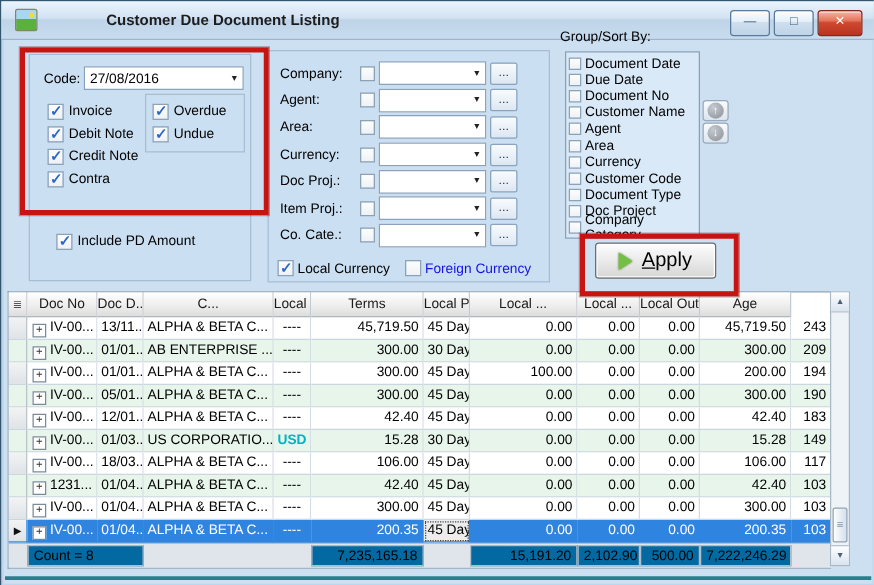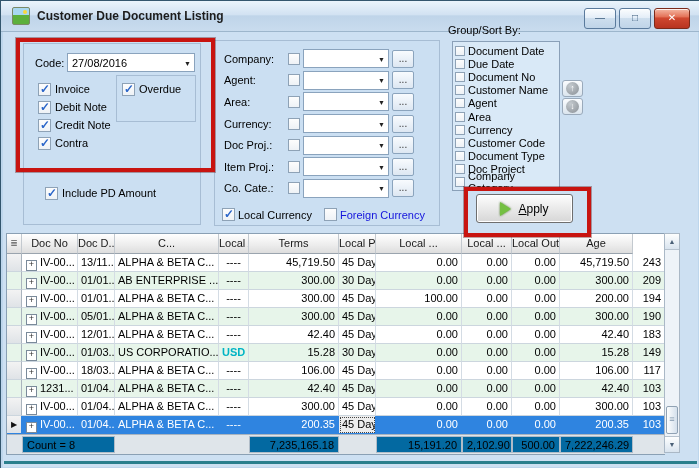--- a/index.html
+++ b/index.html
@@ -2,21 +2,21 @@
 <html style="--annotation-red: #c81410; --selected-row-blue: #2f84e0; --alt-row-green: #e7f5ea; --usd-text-cyan: #00b4c4; --foreign-currency-blue: #1414dc;"><head>
 <meta charset="utf-8">
 <style>
   html,body{margin:0;padding:0;background:#e8e8e8;}
   .window{position:relative;width:699px;height:468px;font-family:"Liberation Sans",sans-serif;
     font-size:11px;color:#000;background:#cde0f2;border:1px solid #33566e;
     box-shadow:inset 0 0 0 2px #bdd6ec; overflow:hidden;}
   
   .titlebar{position:absolute;left:0;top:0;right:0;height:30px;
     background:linear-gradient(#eaf4fc,#d2e2f2 45%,#bfd4e9 50%,#c9dcee);
-    border-bottom:1px solid #9db6cc;display:flex;align-items:center;}
+    border-bottom:1px solid #9db6cc;display:flex;align-items:center;gap:48px;}
   .app-icon{width:16px;height:16px;margin:0 7px 0 11px;border:1px solid #7a8a66;border-radius:2px;
     background:linear-gradient(#a8d8f0 0 45%,#5cb03c 45% 100%);position:relative;}
   .app-icon::after{content:"";position:absolute;right:2px;top:2px;width:4px;height:4px;border-radius:50%;background:#f8d83a;}
   .title-text{font-weight:bold;font-size:12px;color:#1c1c1c;}
   .winbtns{position:absolute;right:10px;top:7px;display:flex;gap:3px;}
   .wb{width:30px;height:19px;border:1px solid #5a7a9c;border-radius:3px;text-align:center;
     line-height:17px;font-size:10px;color:#3a5a7a;
     background:linear-gradient(#fbfdfe,#e4eef8 45%,#cfdfee 46%,#bfd4e8);
     box-shadow:inset 0 1px 0 rgba(255,255,255,.8);}
   .wb.close{width:34px;color:#fff;border-color:#7c2a1a;
@@ -64,21 +64,21 @@
     background:linear-gradient(#fafcfe,#dbe5ee);display:flex;align-items:center;justify-content:center;padding:0;}
   #btn-up{left:561px;top:79px;}
   #btn-down{left:561px;top:97px;}
   .circ{width:13px;height:13px;border-radius:50%;color:#fff;font-size:9px;line-height:13px;text-align:center;
     background:radial-gradient(circle at 35% 30%,#c4cacf,#8a9096);}
   #apply-btn{position:absolute;left:475px;top:193px;width:95px;height:27px;border-radius:3px;
     border:1px solid #6e6e6e;background:linear-gradient(#fdfdfd,#e8e8e8 55%,#d6d6d6);
     display:flex;align-items:center;justify-content:center;gap:7px;box-shadow:inset 0 0 0 1px #fff;}
   .play-tri{width:0;height:0;border-left:11px solid #74c042;border-top:7px solid transparent;border-bottom:7px solid transparent;
     filter:drop-shadow(0 0 1px #4a7a28);}
-  .apply-label{font-size:12px;}
+  .apply-label{font-size:16px;}
   .apply-label::first-letter{text-decoration:underline;}
   
   .grid{position:absolute;left:5px;top:232px;width:658px;border:1px solid #8aa0b4;border-right:none;background:#fff;box-sizing:content-box;}
   .grow{display:grid;grid-template-columns:15px 56px 37px 104px 30px 90px 37px 86px 50px 48px 73px 32px;}
   .hc{height:20px;line-height:19px;text-align:center;overflow:hidden;white-space:nowrap;
     background:linear-gradient(#ffffff,#ececec 60%,#dddddd);border-right:1px solid #c3c9cf;border-bottom:1px solid #9aa4ae;
     box-sizing:border-box;color:#1a1a1a;}
   .hc.c0{font-size:9px;color:#555;}
   .tc{height:18px;line-height:17px;padding:0 3px;box-sizing:border-box;overflow:hidden;white-space:nowrap;
     border-right:1px solid #d4dce4;border-bottom:1px solid #ccd6de;background:#fff;}
@@ -145,20 +145,24 @@
         <div class="cbrow">
           <span class="cb on"></span>
           <span>Contra</span>
         </div>
       </div>
     <div id="due-box">
         <div class="cbrow">
           <span class="cb on"></span>
           <span>Overdue</span>
         </div>
+        <div class="cbrow">
+          <span class="cb on"></span>
+          <span>Undue</span>
+        </div>
       </div>
     <div id="pd-row" class="cbrow">
       <span class="cb on"></span>
       <span>Include PD Amount</span>
     </div>
   </div>
   <div class="red-rect" id="red1"></div>
 
   <div class="panel" id="mid-panel">
     <div id="criteria-rows">

